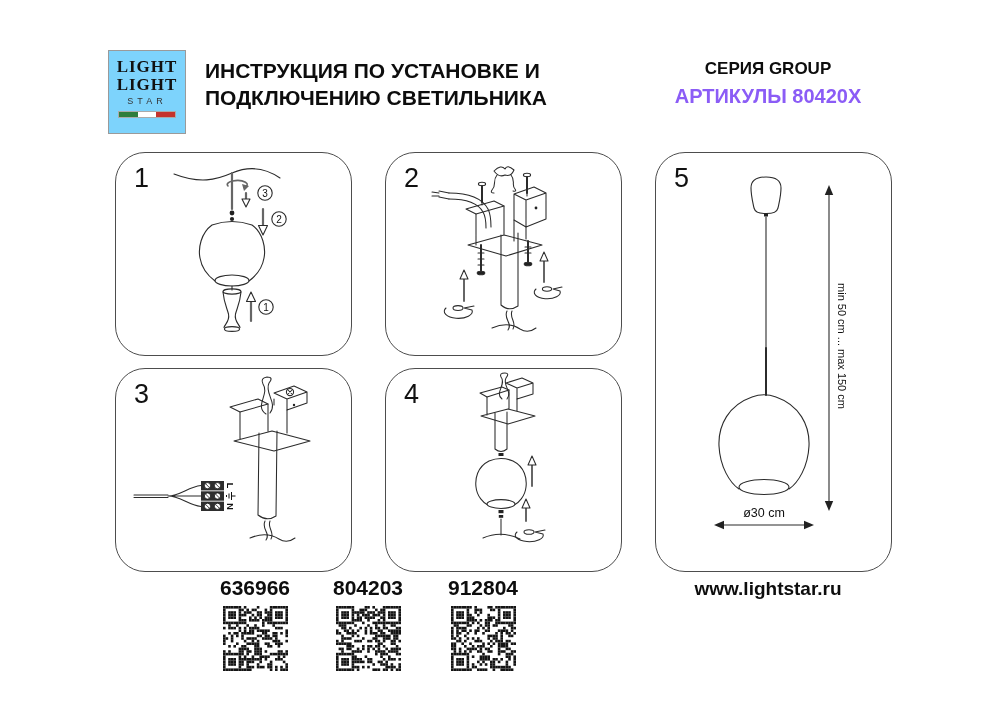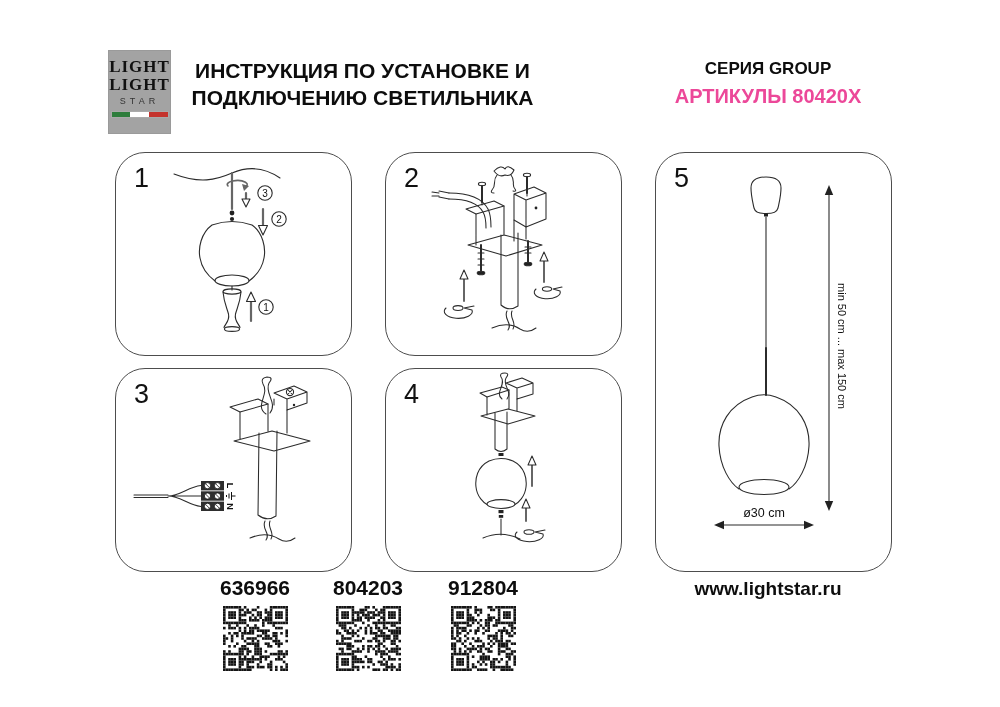--- a/index.html
+++ b/index.html
@@ -1,33 +1,33 @@
 <!DOCTYPE html>
 <html><head>
 <meta charset="utf-8">
 <style>
   html,body{margin:0;padding:0;background:#fff;}
   .page{position:relative;width:1000px;height:707px;background:#ffffff;
         font-family:"Liberation Sans",sans-serif;color:#1a1a1a;overflow:hidden;
         outline:1px solid #e0e0e0;}
   
-  .logo-box{position:absolute;left:108px;top:50px;width:63px;height:84px;
-            border:1px solid #9a9a9a;background:#a3a3a3;text-align:center;box-sizing:border-box;}
+  .logo-box{position:absolute;left:108px;top:50px;width:78px;height:84px;
+            border:1px solid #9a9a9a;background:#7dd3fc;text-align:center;box-sizing:border-box;}
   .logo-word{font-family:"Liberation Serif",serif;font-weight:700;font-size:17px;
              line-height:18px;letter-spacing:1px;color:#111;}
   .logo-word.first{margin-top:7px;}
   .logo-group{font-size:9px;letter-spacing:4px;color:#333;margin-top:2px;line-height:11px;}
   .logo-flag{display:flex;width:56px;height:5px;margin:4px auto 0;border:1px solid #aaa;box-sizing:content-box;}
   .logo-flag span{flex:1;height:100%;}
-  .title{position:absolute;left:185px;top:57px;width:355px;text-align:center;
-         font-size:21px;font-weight:700;line-height:27px;white-space:nowrap;color:#0d0d0d;}
+  .title{position:absolute;left:185px;top:57px;width:355px;text-align:left;
+         font-size:21px;font-weight:700;line-height:27px;white-space:nowrap;color:#0d0d0d;padding-left:20px;}
   .series{position:absolute;left:648px;top:59px;width:240px;text-align:center;
           font-size:17px;font-weight:700;color:#0d0d0d;}
   .articles-h{position:absolute;left:648px;top:85px;width:240px;text-align:center;
-          font-size:20px;font-weight:700;color:#ec4899;}
+          font-size:20px;font-weight:700;color:#8b5cf6;}
   
   .panel{position:absolute;border:1.3px solid #4d4d4d;border-radius:30px;background:#fff;box-sizing:border-box;}
   .p1{left:115px;top:152px;width:237px;height:204px;}
   .p2{left:385px;top:152px;width:237px;height:204px;}
   .p3{left:115px;top:368px;width:237px;height:204px;}
   .p4{left:385px;top:368px;width:237px;height:204px;}
   .p5{left:655px;top:152px;width:237px;height:420px;}
   .stepnum{position:absolute;left:18px;top:10px;font-size:27px;font-weight:400;color:#111;}
   .panel svg{position:absolute;left:0;top:0;}
   svg text{font-family:"Liberation Sans",sans-serif;fill:#111;}

